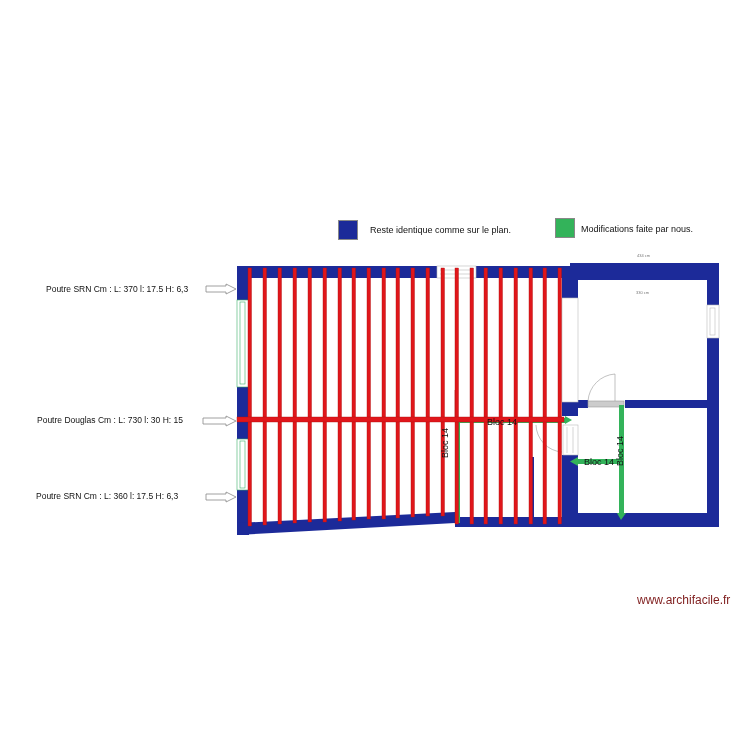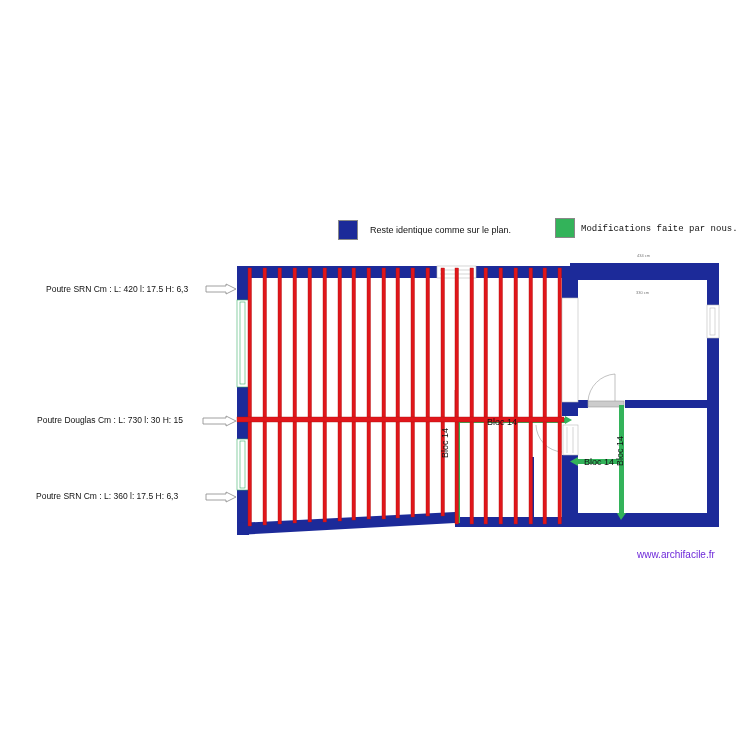--- a/index.html
+++ b/index.html
@@ -1,33 +1,33 @@
 <!DOCTYPE html>
 <html><head>
 <meta charset="utf-8">
 <style>
   html, body { margin: 0; padding: 0; background: #ffffff; }
   body { width: 750px; height: 750px; position: relative; overflow: hidden; font-family: "Liberation Sans", sans-serif; }
   .abs { position: absolute; }
   .legend-swatch { position: absolute; width: 20px; height: 20px; border: 1px solid #888; box-sizing: border-box; }
   .legend-label { position: absolute; font-size: 9px; color: #111; white-space: nowrap; }
   .beam-label { position: absolute; font-size: 8.5px; color: #111; white-space: nowrap; }
-  .watermark { position: absolute; font-size: 10px; color: #6d28d9; }
+  .watermark { position: absolute; font-size: 12px; color: #7f1d1d; margin-top: 44px; }
   .dim { position: absolute; font-size: 4px; color: #777; white-space: nowrap; }
   .bloc { position: absolute; font-size: 9px; color: #111; white-space: nowrap; }
 </style>
 </head>
 <body>
 
 <div class="legend-swatch" style="left:338px;top:220px;background:#1c2a99;"></div>
 <div class="legend-label" style="left:370px;top:225px;">Reste identique comme sur le plan.</div>
 <div class="legend-swatch" style="left:555px;top:218px;background:#33b35a;"></div>
-<div class="legend-label" style="left:581px;top:224px;font-family:Liberation Mono, monospace;">Modifications faite par nous.</div>
+<div class="legend-label" style="left:581px;top:224px;">Modifications faite par nous.</div>
 
-<div class="beam-label" style="left:46px;top:284px;">Poutre SRN Cm :  L: 420 l: 17.5 H: 6,3</div>
+<div class="beam-label" style="left:46px;top:284px;">Poutre SRN Cm :  L: 370 l: 17.5 H: 6,3</div>
 <div class="beam-label" style="left:37px;top:415px;">Poutre Douglas Cm :  L: 730 l: 30 H: 15</div>
 <div class="beam-label" style="left:36px;top:491px;">Poutre SRN Cm :  L: 360 l: 17.5 H: 6,3</div>
 
 <svg class="abs" style="left:0;top:0" width="750" height="750" viewBox="0 0 750 750">
 
   <g fill="#fff" stroke="#888" stroke-width="0.8">
     <polygon points="206,286 226,286 226,284 236,289 226,294 226,292 206,292"></polygon>
     <polygon points="203,418 226,418 226,416 236,421 226,426 226,424 203,424"></polygon>
     <polygon points="206,494 226,494 226,492 236,497 226,502 226,500 206,500"></polygon>
   </g>

